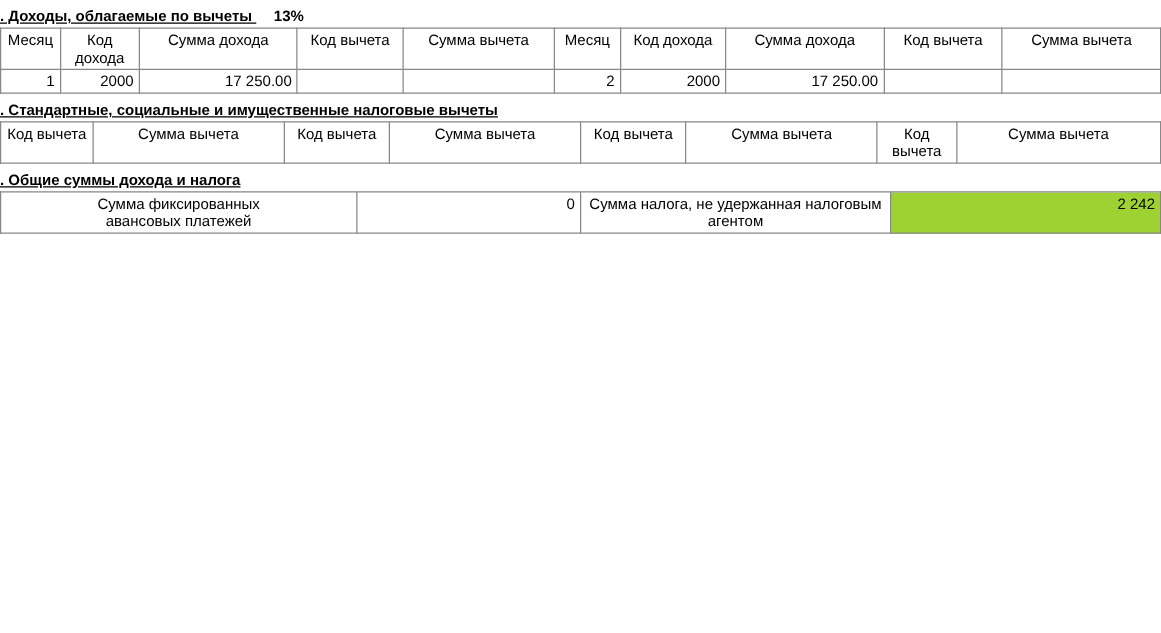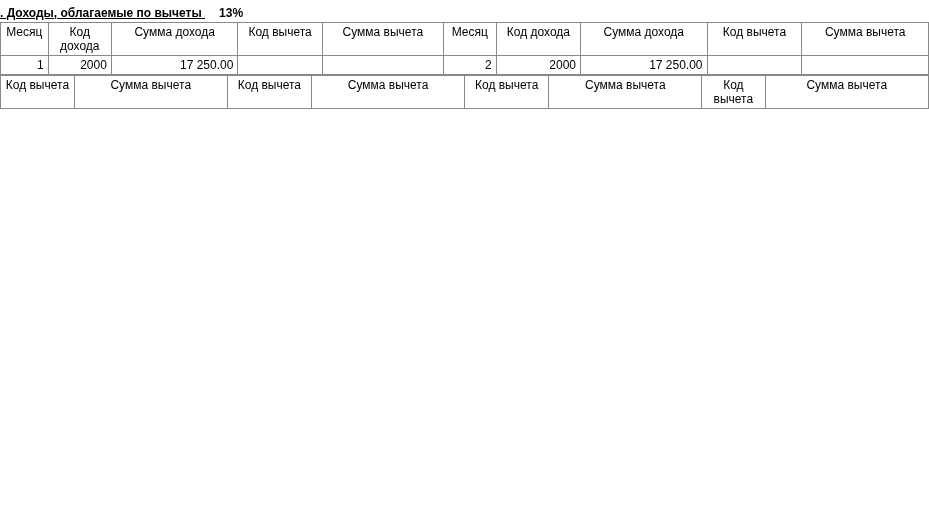--- a/index.html
+++ b/index.html
@@ -81,20 +81,21 @@
     <td></td>
     <td class="num">2</td>
     <td class="num">2000</td>
     <td class="num">17 250.00</td>
     <td></td>
     <td></td>
   </tr>
 </tbody>
     </table>
 
+<div class="section-title">. Стандартные, социальные и имущественные налоговые вычеты</div>
 
 <table>
   <colgroup>
     <col style="width:70px">
         <col style="width:145px">
     <col style="width:80px">
         <col style="width:145px">
     <col style="width:80px">
         <col style="width:145px">
     <col style="width:60px">
@@ -107,25 +108,33 @@
     <th>Код вычета</th>
     <th>Сумма вычета</th>
     <th>Код вычета</th>
     <th>Сумма вычета</th>
     <th>Код вычета</th>
     <th>Сумма вычета</th>
   </tr>
 </tbody>
     </table>
 
+<div class="section-title">. Общие суммы дохода и налога</div>
 
 <table class="t3">
   <colgroup>
     <col style="width:270px">
         <col style="width:170px">
         <col style="width:235px">
         <col style="width:205px">
   </colgroup>
   <tbody>
+  <tr>
+    <td style="white-space:pre-line">Сумма фиксированных
+авансовых платежей</td>
+    <td class="num">0</td>
+    <td>Сумма налога, не удержанная налоговым агентом</td>
+    <td class="num hl">2 242</td>
+  </tr>
 </tbody>
     </table>
 
 </div>
 
 </body></html>

